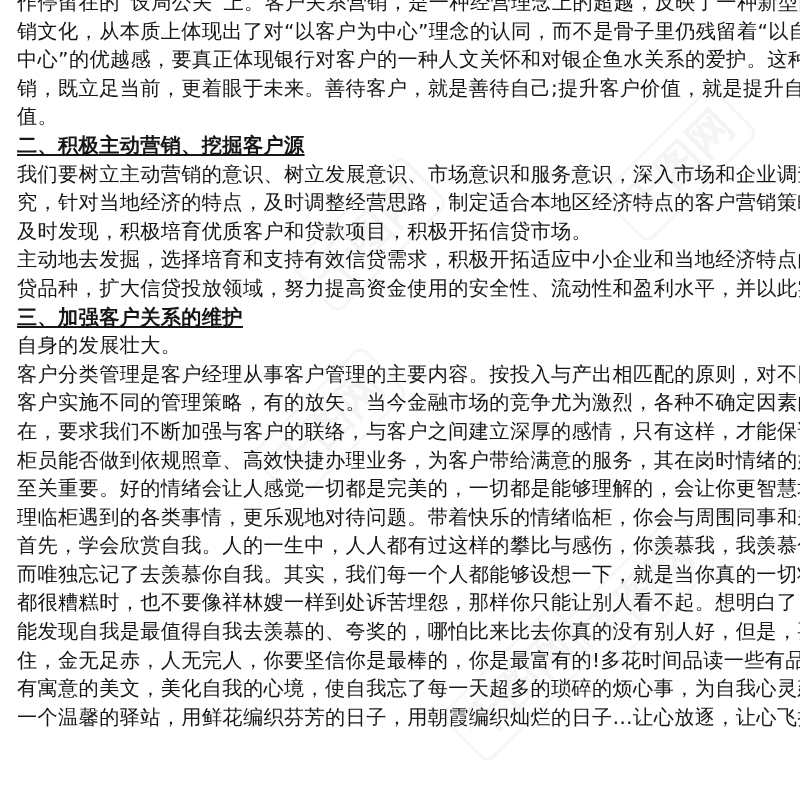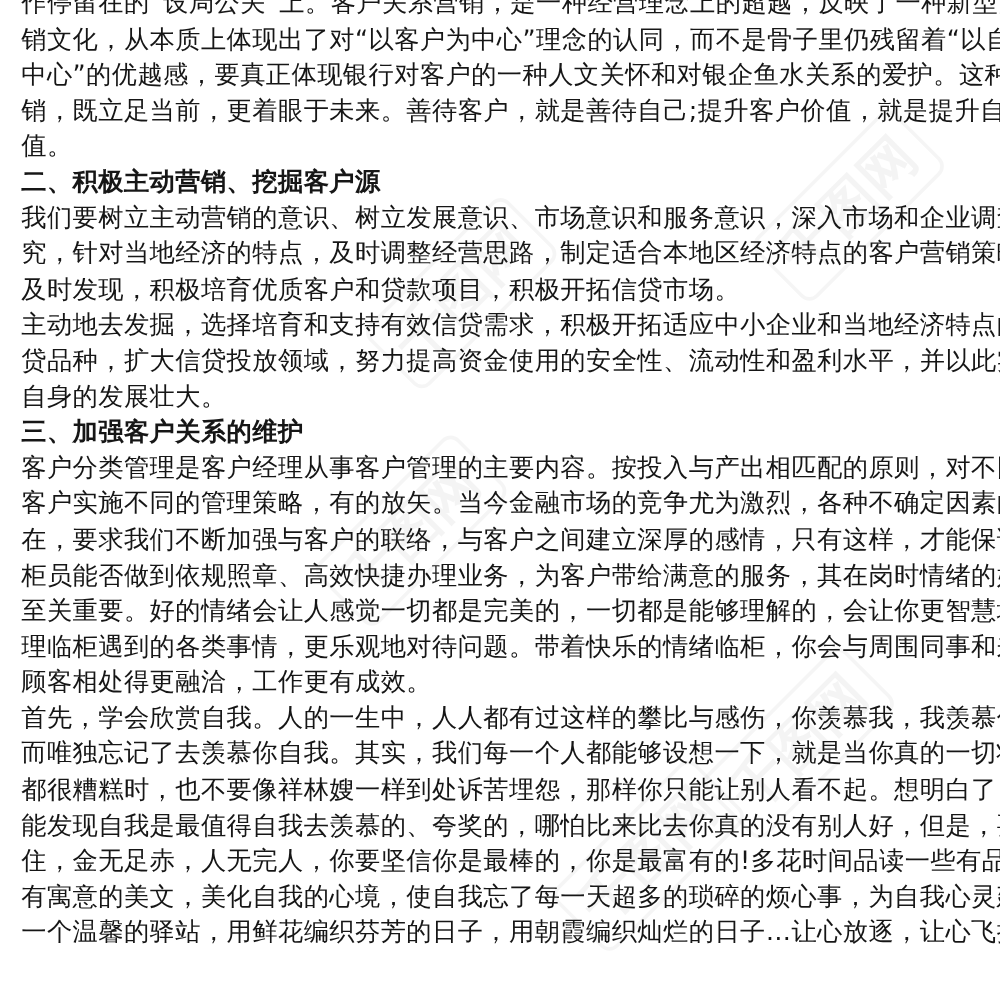--- a/index.html
+++ b/index.html
@@ -23,20 +23,21 @@
     }
     .line {
       font-size: 20.2px;
       line-height: 28.6px;
       height: 28.6px;
       white-space: nowrap;
       letter-spacing: 0.35px;
     }
     .heading {
       font-weight: bold;
+      text-decoration: underline;
     }
     .watermark {
       position: absolute;
       font-size: 44px;
       color: rgba(0,0,0,0.045);
       transform: rotate(-45deg);
       font-weight: bold;
       pointer-events: none;
       white-space: nowrap;
       border: 3px solid rgba(0,0,0,0.04);
@@ -58,29 +59,28 @@
   <div class="line">销文化，从本质上体现出了对“以客户为中心”理念的认同，而不是骨子里仍残留着“以自我为</div>
   <div class="line">中心”的优越感，要真正体现银行对客户的一种人文关怀和对银企鱼水关系的爱护。这种营</div>
   <div class="line">销，既立足当前，更着眼于未来。善待客户，就是善待自己;提升客户价值，就是提升自我价</div>
   <div class="line">值。</div>
   <div class="line heading">二、积极主动营销、挖掘客户源</div>
   <div class="line">我们要树立主动营销的意识、树立发展意识、市场意识和服务意识，深入市场和企业调查研</div>
   <div class="line">究，针对当地经济的特点，及时调整经营思路，制定适合本地区经济特点的客户营销策略，</div>
   <div class="line">及时发现，积极培育优质客户和贷款项目，积极开拓信贷市场。</div>
   <div class="line">主动地去发掘，选择培育和支持有效信贷需求，积极开拓适应中小企业和当地经济特点的信</div>
   <div class="line">贷品种，扩大信贷投放领域，努力提高资金使用的安全性、流动性和盈利水平，并以此实现</div>
+  <div class="line heading">三、加强客户关系的维护</div>
   <div class="line">自身的发展壮大。</div>
-  <div class="line heading">三、加强客户关系的维护</div>
   <div class="line">客户分类管理是客户经理从事客户管理的主要内容。按投入与产出相匹配的原则，对不同的</div>
   <div class="line">客户实施不同的管理策略，有的放矢。当今金融市场的竞争尤为激烈，各种不确定因素的存</div>
   <div class="line">在，要求我们不断加强与客户的联络，与客户之间建立深厚的感情，只有这样，才能保证营</div>
   <div class="line">柜员能否做到依规照章、高效快捷办理业务，为客户带给满意的服务，其在岗时情绪的好坏</div>
   <div class="line">至关重要。好的情绪会让人感觉一切都是完美的，一切都是能够理解的，会让你更智慧地处</div>
   <div class="line">理临柜遇到的各类事情，更乐观地对待问题。带着快乐的情绪临柜，你会与周围同事和来往</div>
-  <div class="line">顾客相处得更融洽，工作更有成效。</div>
   <div class="line">首先，学会欣赏自我。人的一生中，人人都有过这样的攀比与感伤，你羡慕我，我羡慕你，</div>
   <div class="line">而唯独忘记了去羡慕你自我。其实，我们每一个人都能够设想一下，就是当你真的一切状况</div>
   <div class="line">都很糟糕时，也不要像祥林嫂一样到处诉苦埋怨，那样你只能让别人看不起。想明白了，你</div>
   <div class="line">能发现自我是最值得自我去羡慕的、夸奖的，哪怕比来比去你真的没有别人好，但是，要记</div>
   <div class="line">住，金无足赤，人无完人，你要坚信你是最棒的，你是最富有的!多花时间品读一些有品味、</div>
   <div class="line">有寓意的美文，美化自我的心境，使自我忘了每一天超多的琐碎的烦心事，为自我心灵建立</div>
   <div class="line">一个温馨的驿站，用鲜花编织芬芳的日子，用朝霞编织灿烂的日子…让心放逐，让心飞扬。</div>
 </div>
 
 </body></html>

